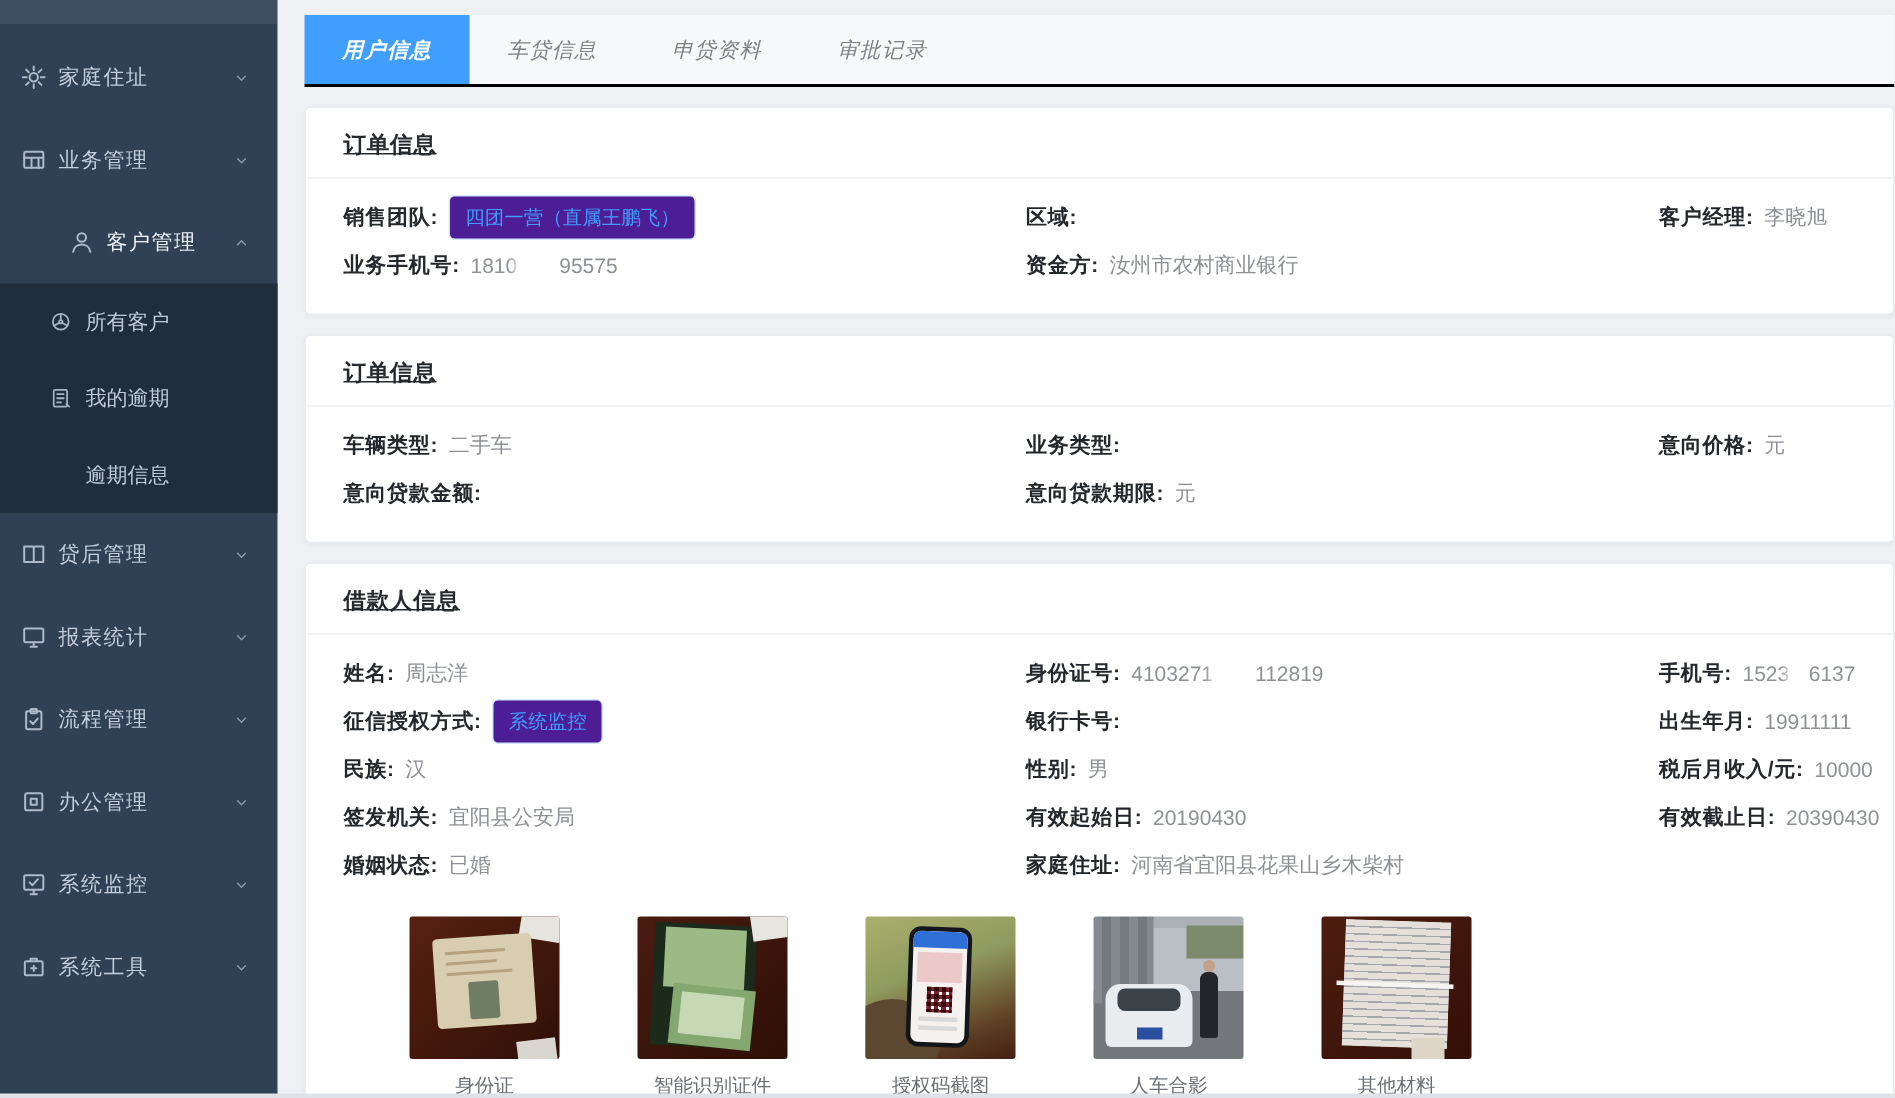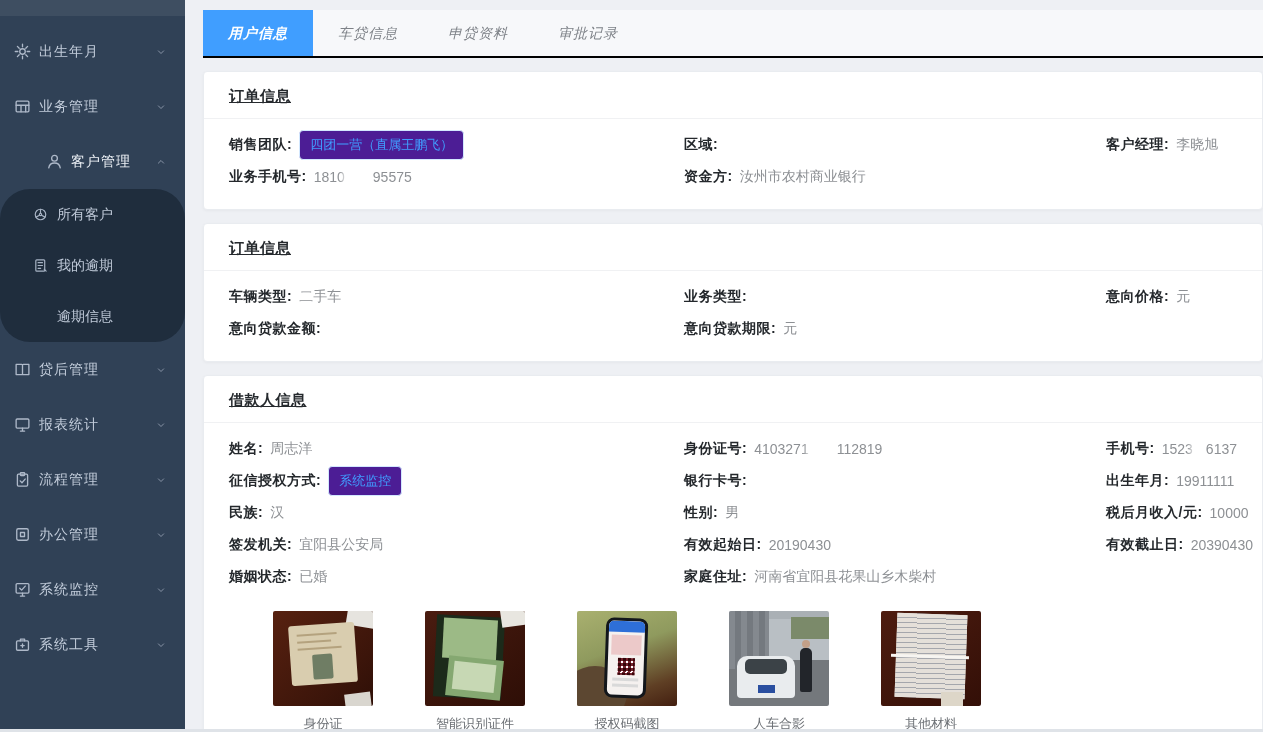--- a/index.html
+++ b/index.html
@@ -12,21 +12,21 @@
 
   
   .sidebar{width:185px;min-width:185px;background:#304156;height:100%;position:relative;}
   .sidebar::before{content:"";display:block;height:16px;background:rgba(255,255,255,.07);}
   .nav{padding-top:8px;}
   .s-item{height:55px;display:flex;align-items:center;padding:0 18px 0 14px;color:#c3cddb;cursor:pointer;}
   .s-item .s-icon{width:17px;height:17px;margin-right:8px;display:inline-flex;color:#aeb9c9;}
   .s-item .s-label{flex:1;letter-spacing:1px;}
   .s-item .chev{width:12px;height:12px;color:#8d99ab;display:inline-flex;}
   .s-item.open{color:#eef2f7;margin-left:32px;}
-  .submenu{background:#1f2d3d;border-radius:30px;}
+  .submenu{background:#1f2d3d;}
   .sub-item{height:51px;display:flex;align-items:center;padding:0 18px 0 33px;color:#bfc9d8;cursor:pointer;}
   .sub-item .s-icon{width:15px;height:15px;margin-right:9px;display:inline-flex;color:#a7b3c4;}
   .sub-item.noicon{padding-left:57px;}
   svg.ic{width:100%;height:100%;fill:none;stroke:currentColor;stroke-width:1.25;stroke-linecap:round;stroke-linejoin:round;}
 
   
   .content{flex:1;padding:10px 0 0 18px;min-width:0;}
   .tabbar{display:flex;background:#f7f8fa;border-bottom:2px solid #000000;height:46px;align-items:center;font-style:italic;}
   .tab{line-height:46px;padding:0 25px;color:#7d8187;cursor:pointer;letter-spacing:1px;}
   .tab.active{background:#409eff;color:#fff;font-weight:bold;}
@@ -101,21 +101,21 @@
 <div class="app">
   <aside class="sidebar">
     <nav class="nav" id="nav">
         <div class="s-item">
           <span class="s-icon">
             <svg class="ic" viewBox="0 0 16 16">
               <circle cx="8" cy="8" r="2.6"></circle>
               <path d="M8 1.2v2.4M8 12.4v2.4M1.2 8h2.4M12.4 8h2.4M3.2 3.2l1.7 1.7M11.1 11.1l1.7 1.7M12.8 3.2l-1.7 1.7M4.9 11.1l-1.7 1.7"></path>
             </svg>
           </span>
-          <span class="s-label">出生年月</span>
+          <span class="s-label">家庭住址</span>
           <span class="chev">
             <svg class="ic" viewBox="0 0 16 16">
               <path d="M4.5 6.5L8 10l3.5-3.5"></path>
             </svg>
           </span>
         </div>
         <div class="s-item">
           <span class="s-icon">
             <svg class="ic" viewBox="0 0 16 16">
               <rect x="2" y="3" width="12" height="10" rx="1"></rect>

